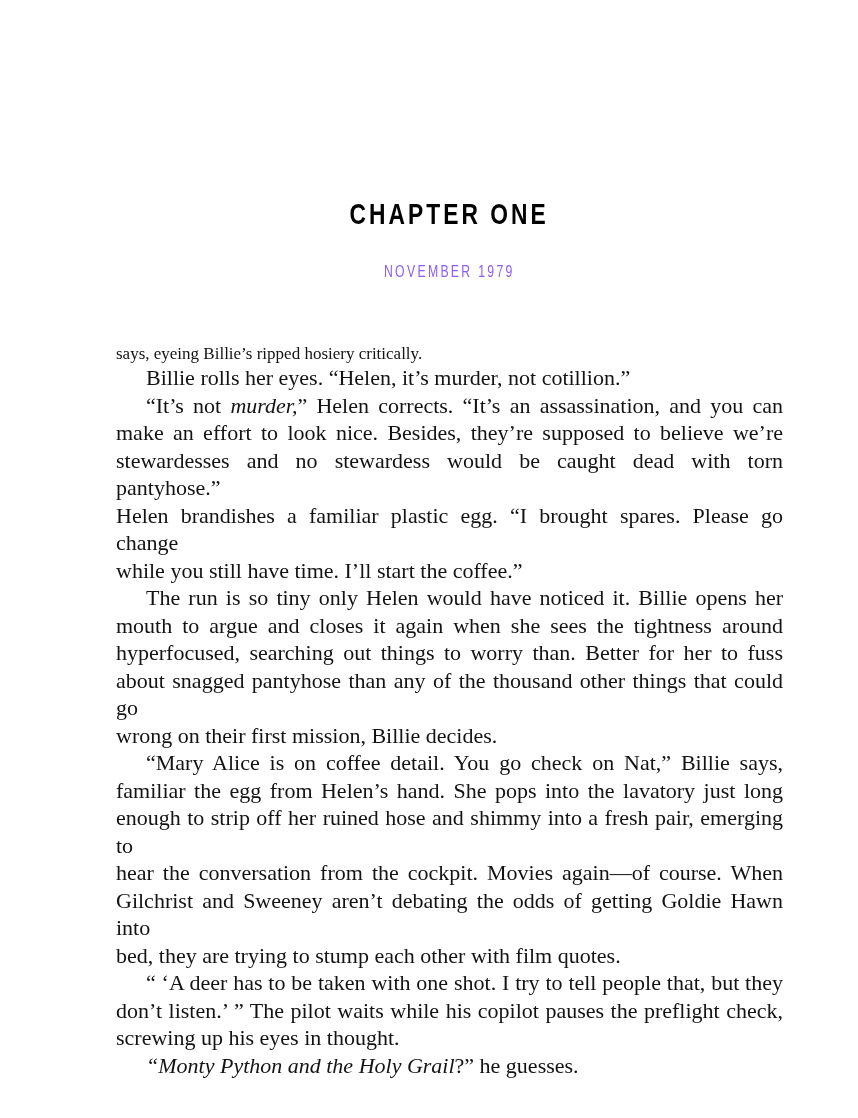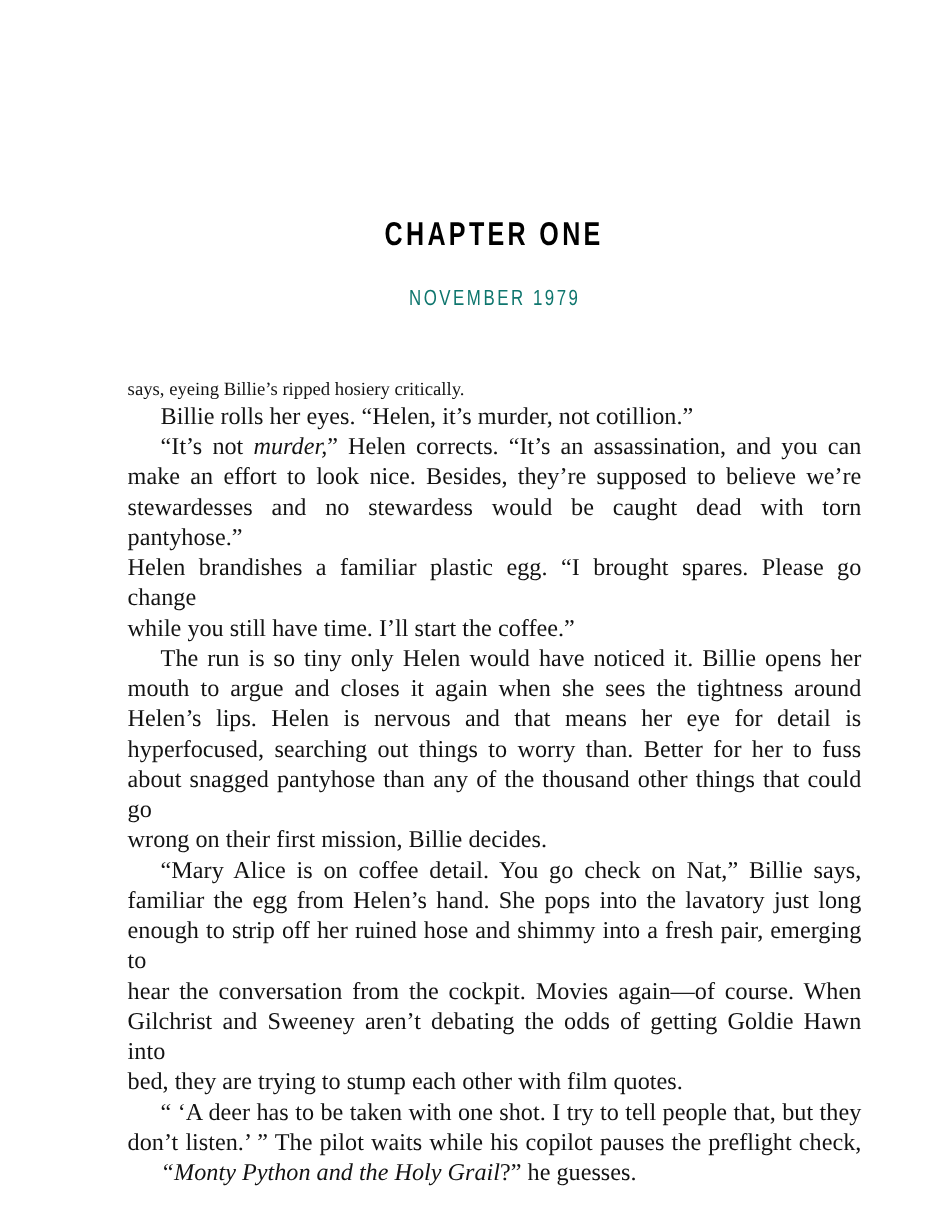--- a/index.html
+++ b/index.html
@@ -27,24 +27,24 @@
     font-size: 30px;
     line-height: 33px;
     letter-spacing: 4px;
     color: #000000;
   }
   .subtitle {
     margin-top: 33px;
     text-align: center;
     font-family: "Liberation Sans", sans-serif;
     font-weight: 400;
-    font-size: 20px;
+    font-size: 16px;
     line-height: 17px;
     letter-spacing: 3px;
-    color: #0f766e;
+    color: #8b5cf6;
   }
   .fit > span {
     display: inline-block;
     white-space: nowrap;
     transform-origin: center center;
   }
   .opening { margin-top: 63px; }
   .sc-line { height: 19px; }
   .sc-line > span {
     transform-origin: left center;
@@ -97,36 +97,36 @@
         <div class="para">
           <div class="line first"><span>“It’s not </span><span class="it">murder,</span><span>” Helen corrects. “It’s an assassination, and you can</span></div>
           <div class="line"><span>make an effort to look nice. Besides, they’re supposed to believe we’re</span></div>
           <div class="line"><span>stewardesses and no stewardess would be caught dead with torn pantyhose.”</span></div>
           <div class="line"><span>Helen brandishes a familiar plastic egg. “I brought spares. Please go change</span></div>
           <div class="line last"><span>while you still have time. I’ll start the coffee.”</span></div>
         </div>
         <div class="para">
           <div class="line first"><span>The run is so tiny only Helen would have noticed it. Billie opens her</span></div>
           <div class="line"><span>mouth to argue and closes it again when she sees the tightness around</span></div>
-          <div class="line"><span>Helen’s lips. Helen is nervous and that means her eye for detail is</span></div>
           <div class="line"><span>hyperfocused, searching out things to worry than. Better for her to fuss</span></div>
           <div class="line"><span>about snagged pantyhose than any of the thousand other things that could go</span></div>
           <div class="line last"><span>wrong on their first mission, Billie decides.</span></div>
         </div>
         <div class="para">
           <div class="line first"><span>“Mary Alice is on coffee detail. You go check on Nat,” Billie says,</span></div>
           <div class="line"><span>familiar the egg from Helen’s hand. She pops into the lavatory just long</span></div>
           <div class="line"><span>enough to strip off her ruined hose and shimmy into a fresh pair, emerging to</span></div>
           <div class="line"><span>hear the conversation from the cockpit. Movies again—of course. When</span></div>
           <div class="line"><span>Gilchrist and Sweeney aren’t debating the odds of getting Goldie Hawn into</span></div>
           <div class="line last"><span>bed, they are trying to stump each other with film quotes.</span></div>
         </div>
         <div class="para">
           <div class="line first"><span>“ ‘A deer has to be taken with one shot. I try to tell people that, but they</span></div>
           <div class="line"><span>don’t listen.’ ” The pilot waits while his copilot pauses the preflight check,</span></div>
+          <div class="line last"><span>screwing up his eyes in thought.</span></div>
         </div>
         <div class="para">
           <div class="line first last"><span class="it">“Monty Python and the Holy Grail</span><span>?” he guesses.</span></div>
         </div>
       </div>
 
   </div>
 </div>
 
 </body></html>

